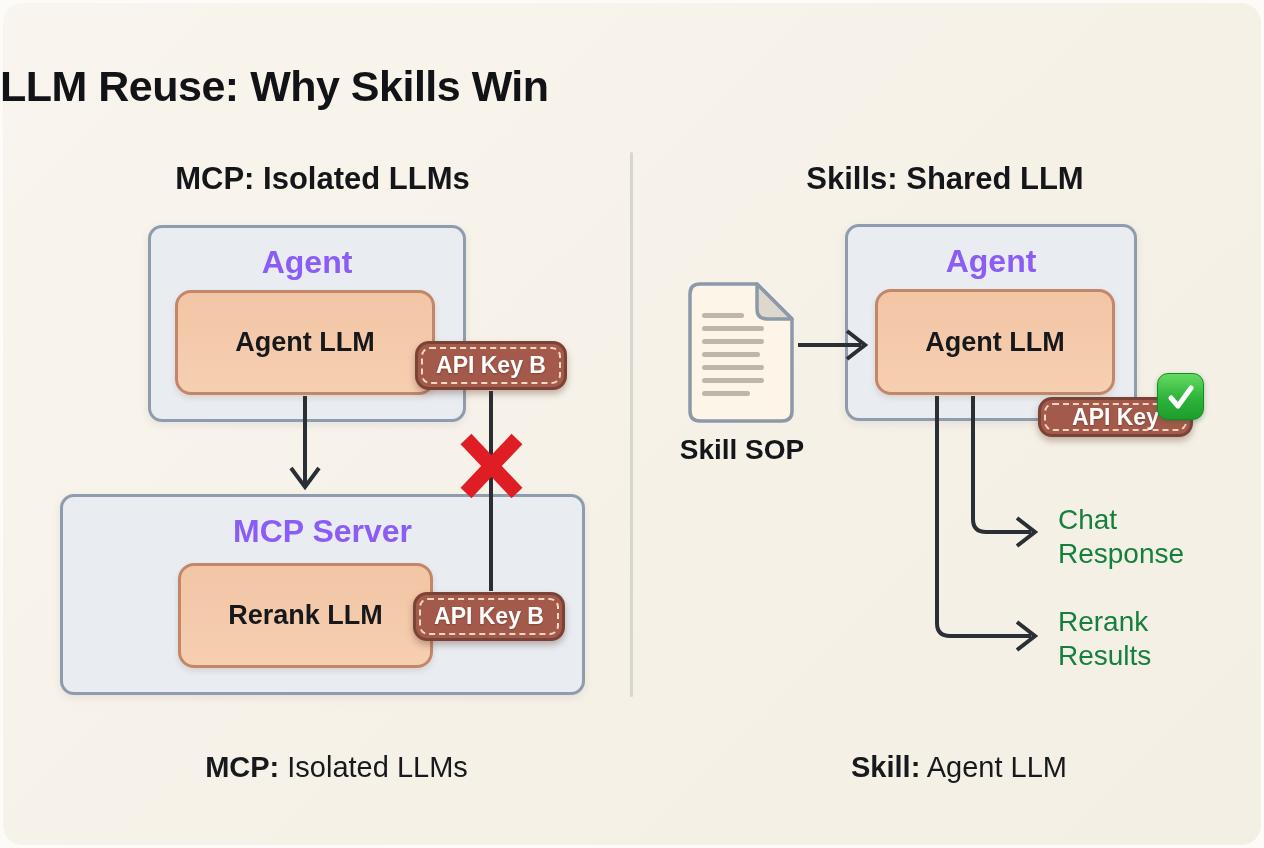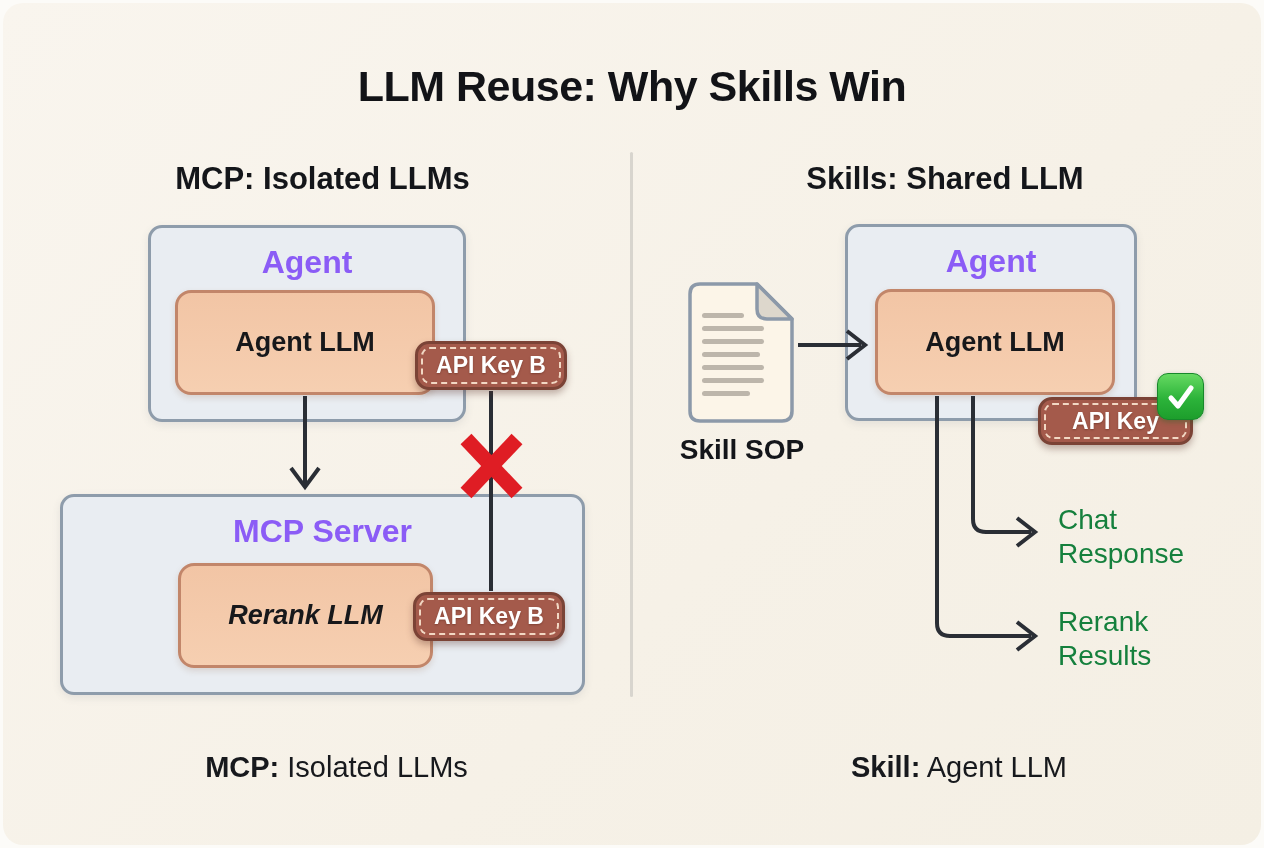--- a/index.html
+++ b/index.html
@@ -1,20 +1,20 @@
 <!DOCTYPE html>
 <html><head>
 <meta charset="utf-8">
 <style>
   * { margin:0; padding:0; box-sizing:border-box; }
   html,body { width:1264px; height:848px; background:#fcfbf8; font-family:"Liberation Sans", sans-serif; color:#15171a; overflow:hidden; }
   .canvas { position:relative; width:1264px; height:848px; }
   .card { position:absolute; inset:3px; background:linear-gradient(135deg,#f9f5ee 0%, #f6f1e7 60%, #f4efe4 100%); border-radius:20px; }
 
-  .title { position:absolute; top:62px; left:0; width:100%; text-align:center; font-size:43px; font-weight:bold; letter-spacing:-0.5px; color:#121317; }
+  .title { position:absolute; top:62px; left:0; width:100%; text-align:left; font-size:43px; font-weight:bold; letter-spacing:-0.5px; color:#121317; }
 
   .col-heading { position:absolute; top:161px; font-size:31px; font-weight:bold; text-align:center; color:#14161a; }
   .col-heading.left { left:60px; width:525px; }
   .col-heading.right { left:680px; width:530px; }
 
   .divider { position:absolute; left:630px; top:152px; width:3px; height:545px; background:#d8d5ce; border-radius:2px; }
 
   .panel-box { position:absolute; background:#e9edf2; border:3px solid #8e9cab; border-radius:14px; box-shadow:0 3px 8px rgba(70,80,100,.10); }
   .panel-title { position:absolute; top:16px; left:0; width:100%; text-align:center; font-size:32px; font-weight:bold; color:#8b5cf6; }
 
@@ -61,21 +61,21 @@
   <div class="llm-box" style="left:175px; top:290px; width:260px; height:105px; z-index:2;">
     <div class="llm-title">Agent LLM</div>
   </div>
   <div class="badge" style="left:415px; top:341px; width:152px; height:49px;">
     <span>API Key B</span>
   </div>
 
   <div class="panel-box" style="left:60px; top:494px; width:525px; height:201px;">
     <div class="panel-title">MCP Server</div>
   </div>
-  <div class="llm-box" style="left:178px; top:563px; width:255px; height:105px; z-index:2;font-style:italic;">
+  <div class="llm-box" style="left:178px; top:563px; width:255px; height:105px; z-index:2;">
     <div class="llm-title">Rerank LLM</div>
   </div>
   <div class="badge" style="left:413px; top:592px; width:152px; height:49px;">
     <span>API Key B</span>
   </div>
 
   <div class="doc">
     <svg width="108" height="143" viewBox="0 0 108 143">
       <path d="M13 3 H70 L105 38 V130 Q105 140 95 140 H13 Q3 140 3 130 V13 Q3 3 13 3 Z" fill="#fcf5e8" stroke="#8c99a9" stroke-width="3.5" stroke-linejoin="round"></path>
       <path d="M70 3 L70 28 Q70 38 80 38 L105 38 Z" fill="#ddd7cc" stroke="#8c99a9" stroke-width="3.5" stroke-linejoin="round"></path>
@@ -91,21 +91,21 @@
     </svg>
   </div>
   <div class="doc-label">Skill SOP</div>
 
   <div class="panel-box" style="left:845px; top:224px; width:292px; height:197px;">
     <div class="panel-title">Agent</div>
   </div>
   <div class="llm-box" style="left:875px; top:289px; width:240px; height:106px; z-index:2;">
     <div class="llm-title">Agent LLM</div>
   </div>
-  <div class="badge" style="left:1038px; top:397px; width:155px; height:48px;">
+  <div class="badge" style="left:1038px; top:397px; width:155px; height:40px;">
     <span>API Key</span>
   </div>
   <div class="check">
     <svg width="34" height="34" viewBox="0 0 34 34">
       <path d="M7 18 L14 26 L27 8" fill="none" stroke="#ffffff" stroke-width="5" stroke-linecap="round" stroke-linejoin="round"></path>
     </svg>
   </div>
 
   <svg class="connectors" viewBox="0 0 1264 848">
 

